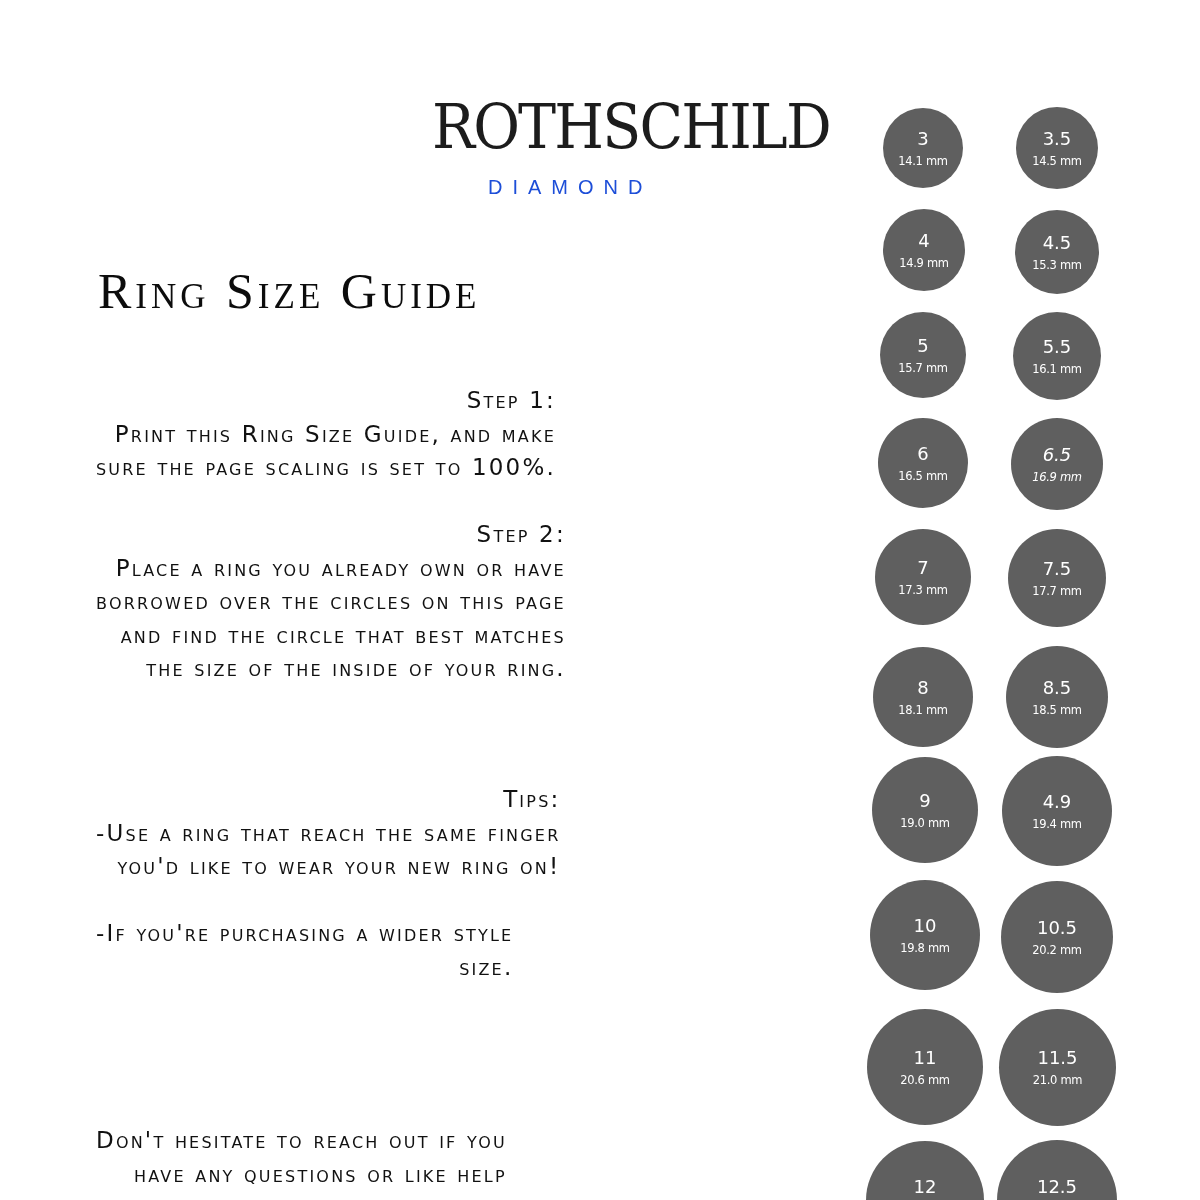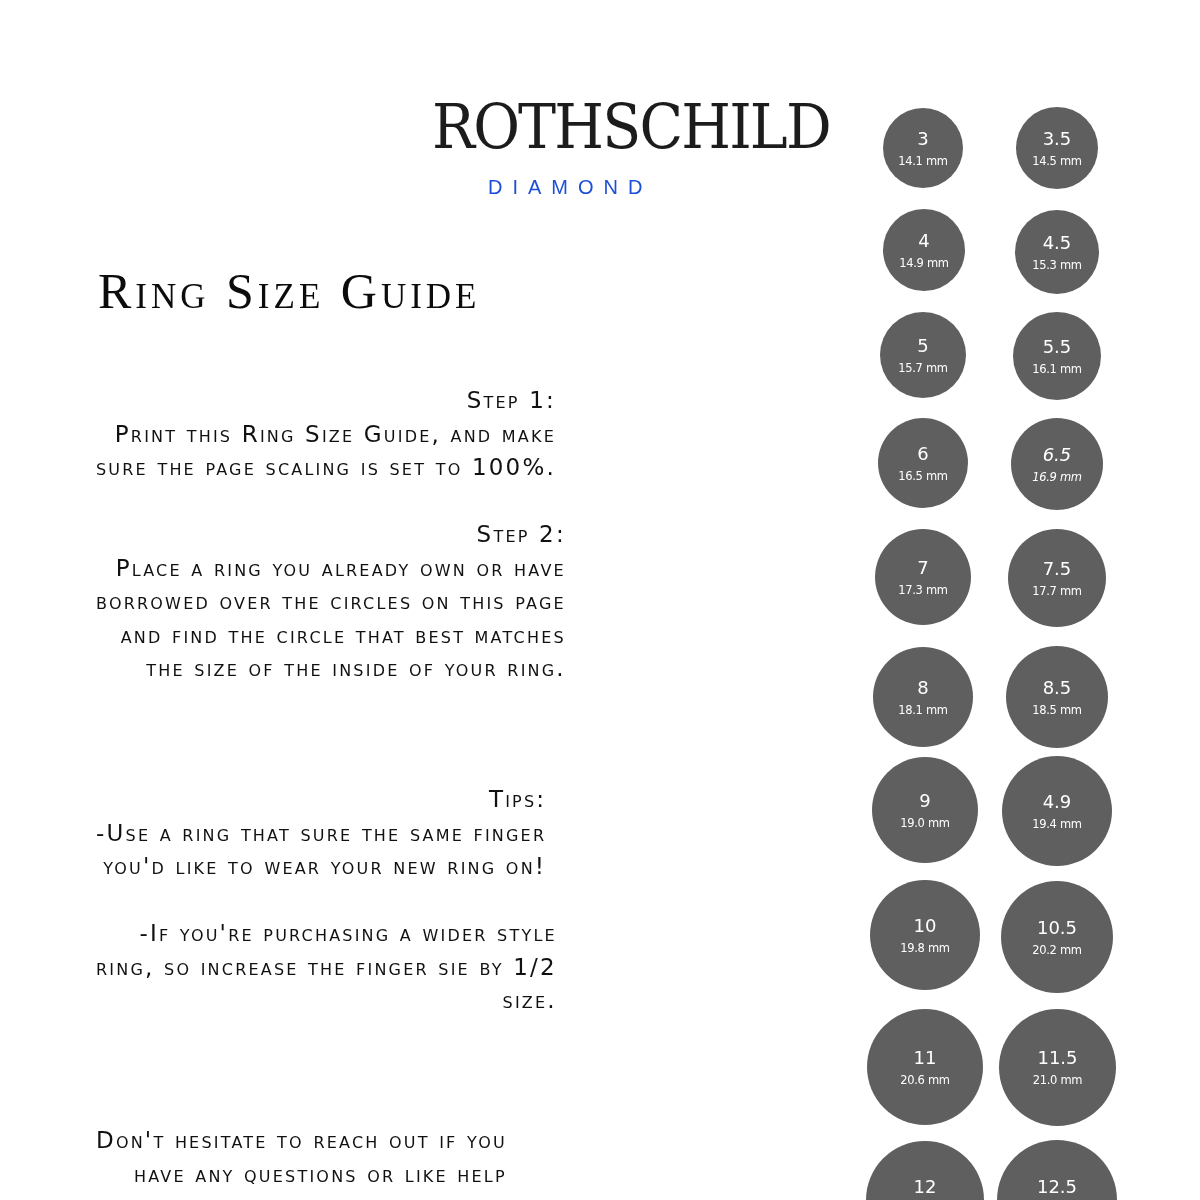--- a/index.html
+++ b/index.html
@@ -56,27 +56,26 @@
 <div class="text-block" style="top:518px;">
   <div>Step 2:</div>
   <div>Place a ring you already own or have</div>
   <div>borrowed over the circles on this page</div>
   <div>and find the circle that best matches</div>
   <div>the size of the inside of your ring.</div>
 </div>
 
 <div class="text-block" style="top:783px;">
   <div>Tips:</div>
-  <div>-Use a ring that sure the same finger</div>
+  <div>-Use a ring that reach the same finger</div>
   <div>you'd like to wear your new ring on!</div>
 </div>
 
 <div class="text-block" style="top:917px;">
   <div>-If you're purchasing a wider style</div>
-  <div>ring, so increase the finger sie by 1/2</div>
   <div>size.</div>
 </div>
 
 <div class="text-block" style="top:1124px;">
   <div>Don't hesitate to reach out if you</div>
   <div>have any questions or like help</div>
 </div>
 
 <div>
   <div class="circle" style="left:883px;top:108px;width:80px;height:80px;">

